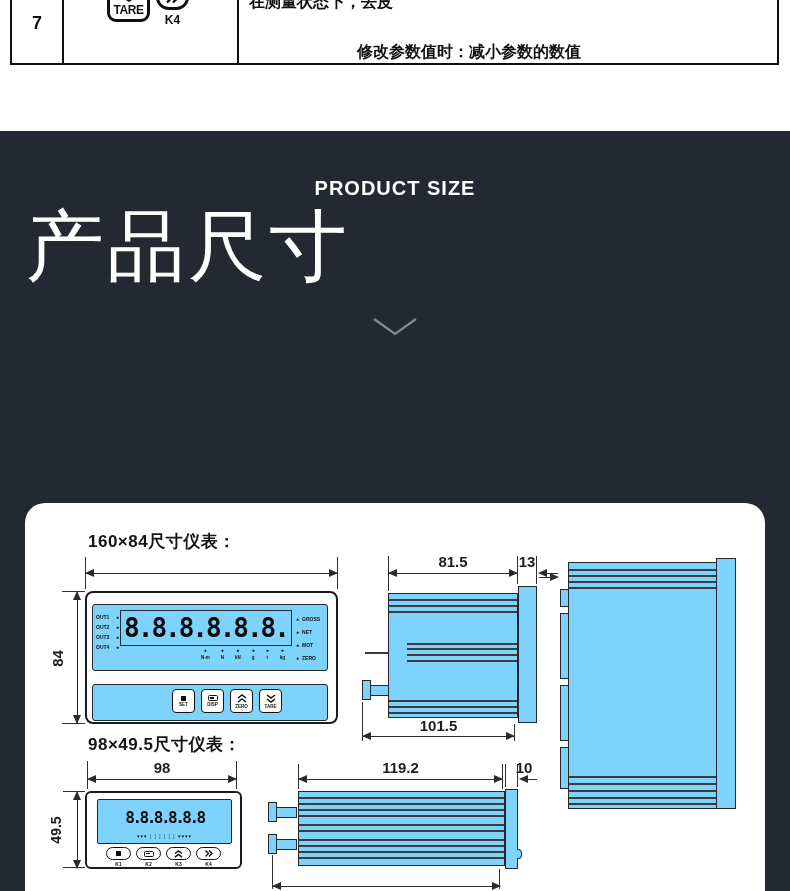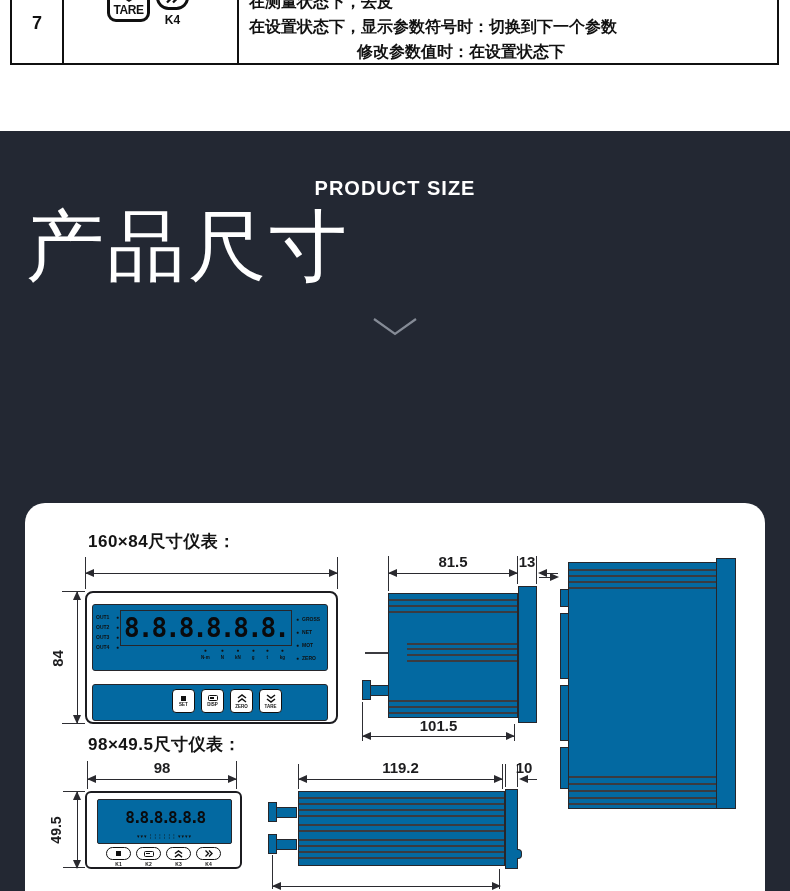--- a/index.html
+++ b/index.html
@@ -36,21 +36,21 @@
   .eyebrow { position:absolute; left:0; top:46px; width:100%; text-align:center;
     color:#fff; font-size:20px; font-weight:600; letter-spacing:1px; }
   .btitle { position:absolute; left:0; top:64px; width:100%; text-align:left;
     color:#fff; font-size:78px; font-weight:400; letter-spacing:3px;margin-left:26px; }
   .bchev { position:absolute; left:372px; top:186px; }
   
   .card { position:absolute; left:25px; top:372px; width:740px; height:575px;
     background:#ffffff; border-radius:20px; }
   .slabel { position:absolute; font-size:17px; font-weight:600; color:#141414; letter-spacing:0.5px; }
   
-  .bx  { position:absolute; border:1.5px solid #26262b; background:#0369a1; }
+  .bx  { position:absolute; border:1.5px solid #26262b; background:#7dd3fc; }
   .bx2 { position:absolute; border:2px solid #1c1c20; background:#fff; }
   .ex  { position:absolute; background:#2e2e33; width:1px; }
   .exh { position:absolute; background:#2e2e33; height:1px; }
   .sl  { position:absolute; background:#3b3b40; height:1.5px; }
   .dh  { position:absolute; height:0; border-top:1.3px solid #2a2a2f; }
   .dh::before { content:""; position:absolute; left:-1px; top:-4.7px;
     border-top:4px solid transparent; border-bottom:4px solid transparent; border-right:9px solid #2a2a2f; }
   .dh::after  { content:""; position:absolute; right:-1px; top:-4.7px;
     border-top:4px solid transparent; border-bottom:4px solid transparent; border-left:9px solid #2a2a2f; }
   .dv  { position:absolute; width:0; border-left:1.3px solid #2a2a2f; }
@@ -110,22 +110,21 @@
       </div>
       <div class="k4-oval">
         <svg width="15" height="12" viewBox="0 0 15 12">
           <path d="M2 1.5 L6.5 6 L2 10.5 M8 1.5 L12.5 6 L8 10.5" fill="none" stroke="#101010" stroke-width="2.3"></path>
         </svg>
       </div>
       <div class="k4-label">K4</div>
     </div>
     <div class="ft-cell ft-desc">
       <div class="desc-line dl1">在测量状态下，去皮</div>
-      <div class="desc-line dl2">在设置状态下，显示参数符号时：切换到下一个参数</div>
-      <div class="desc-line dl3">修改参数值时：在设置状态下</div>
+      <div class="desc-line dl3">修改参数值时：减小参数的数值</div>
     </div>
   </div>
 
   <div class="banner">
     <div class="eyebrow">PRODUCT SIZE</div>
     <div class="btitle">产品尺寸</div>
     <svg class="bchev" width="46" height="20" viewBox="0 0 46 20">
       <path d="M2 2 L23 17 L44 2" fill="none" stroke="#858b96" stroke-width="2.2"></path>
     </svg>
 

